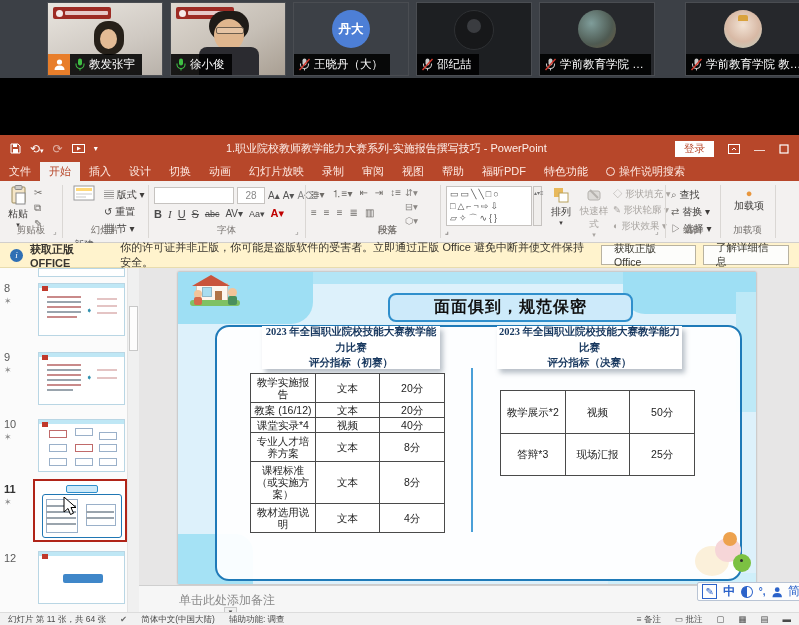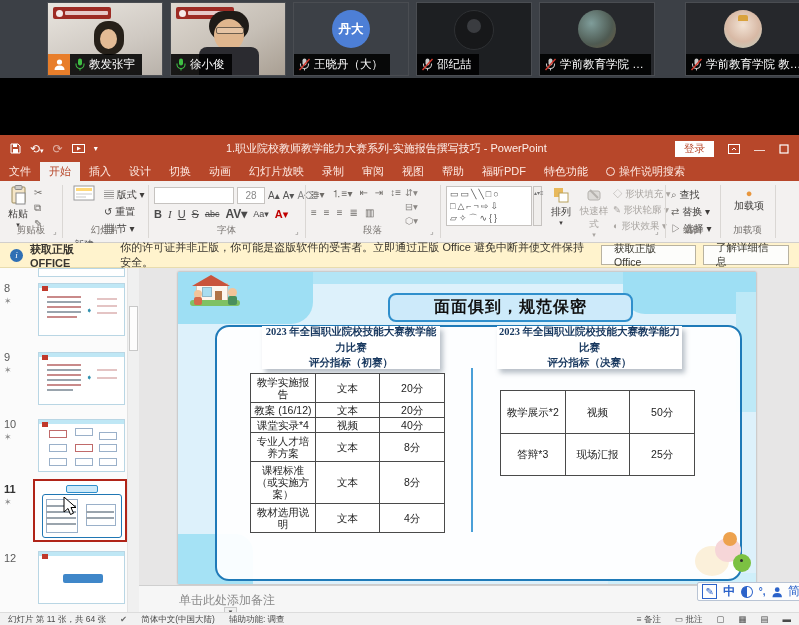--- a/index.html
+++ b/index.html
@@ -262,21 +262,21 @@
       <span style="font-size:10px;color:#555;">A▴</span>
       <span style="font-size:10px;color:#555;">A▾</span>
       <span style="font-size:10px;color:#888;">A⌫</span>
     </div>
     <div class="abs" style="left:154px;top:26px;display:flex;gap:6px;align-items:center;font-size:11px;color:#4a4a4a;">
       <b>B</b>
       <i style="font-family:'Liberation Serif',serif;">I</i>
       <u>U</u>
       <s>S</s>
       <s style="font-size:9px;">abc</s>
-      <span style="font-size:12px;font-weight:bold;">AV▾</span>
+      <span style="font-size:10px;">AV▾</span>
       <span style="font-size:9px;">Aa▾</span>
       <span style="color:#c00000;"><b>A</b>▾</span>
     </div>
     <div class="abs" style="left:148px;width:157px;height:58px;">
       <div class="group-label">字体</div>
       <span class="launcher" style="right:2px;">⌟</span>
     </div>
     <div class="gsep" style="left:305px;"></div>
 
     <div class="abs" style="left:311px;top:6px;display:flex;gap:7px;font-size:10px;color:#6f6c68;">
@@ -291,21 +291,21 @@
       <span>≡</span>
       <span>≡</span>
       <span>≣</span>
       <span>▥</span>
     </div>
     <div class="abs" style="left:405px;top:6px;display:flex;flex-direction:column;gap:3px;font-size:9.5px;color:#8a8784;">
       <span>⇵▾</span>
       <span>⊟▾</span>
       <span>⬡▾</span>
     </div>
-    <div class="abs" style="left:305px;width:135px;height:58px;">
+    <div class="abs" style="left:320px;width:135px;height:58px;font-weight:bold;">
       <div class="group-label">段落</div>
       <span class="launcher" style="right:2px;">⌟</span>
     </div>
     <div class="gsep" style="left:440px;"></div>
 
     <div class="abs" style="left:446px;top:5px;width:86px;height:40px;background:#fff;border:1px solid #c6c3c0;box-sizing:border-box;padding:1px 3px;font-size:9px;color:#555;line-height:12px;letter-spacing:2px;">
       <div>▭▭╲╲□○</div>
       <div>□△⌐¬⇨⇩</div>
       <div>▱✧⌒∿{}</div>
     </div>

